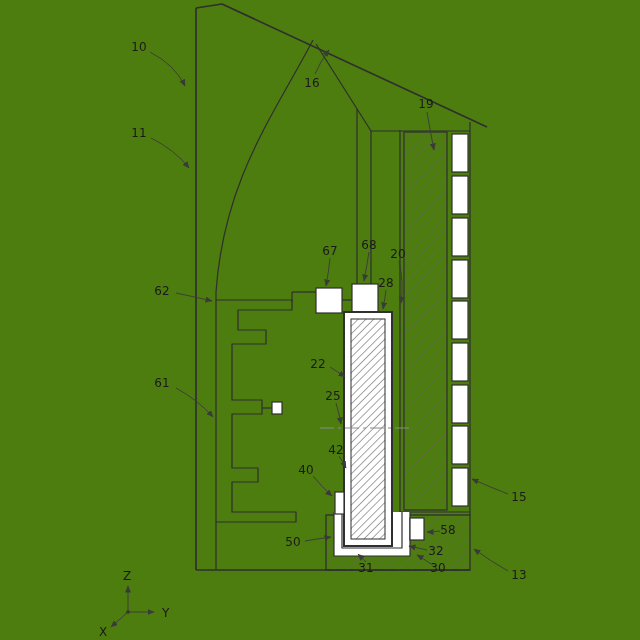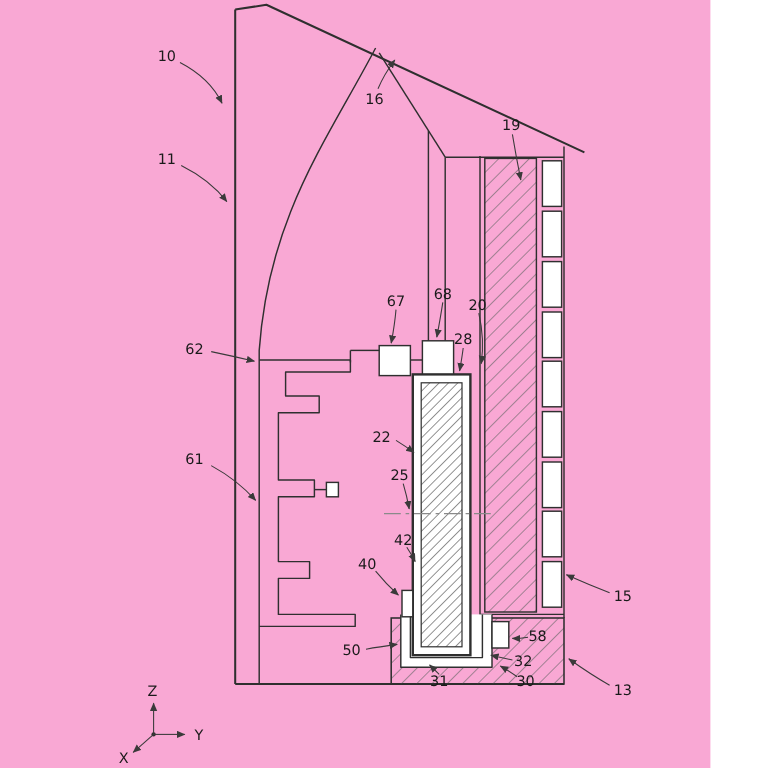--- a/index.html
+++ b/index.html
@@ -1,16 +1,16 @@
 <!DOCTYPE html>
 <html><head>
 <meta charset="utf-8">
 <style>
   html,body{margin:0;padding:0;background:#ffffff;}
-  .canvas{width:592px;height:640px;position:relative;background:#f9a8d4;overflow:hidden;}
+  .canvas{width:640px;height:640px;position:relative;background:#4d7c0f;overflow:hidden;}
   svg{display:block;}
   .ln{fill:none;stroke:#2f2f2f;stroke-width:1.2;stroke-linejoin:round;}
   .ln-thick{fill:none;stroke:#2f2f2f;stroke-width:1.7;stroke-linejoin:round;}
   .white{fill:#ffffff;stroke:#2f2f2f;stroke-width:1.2;}
   .leader{fill:none;stroke:#3a3a3a;stroke-width:0.9;}
   .centerline{fill:none;stroke:#8a8a8a;stroke-width:1;stroke-dasharray:14 4 3 4;}
   .ref{font:12px "DejaVu Sans", sans-serif;fill:#1a1a1a;text-anchor:middle;}
   .axis-label{font:12px "DejaVu Sans", sans-serif;fill:#1a1a1a;}
 </style>
 </head>

